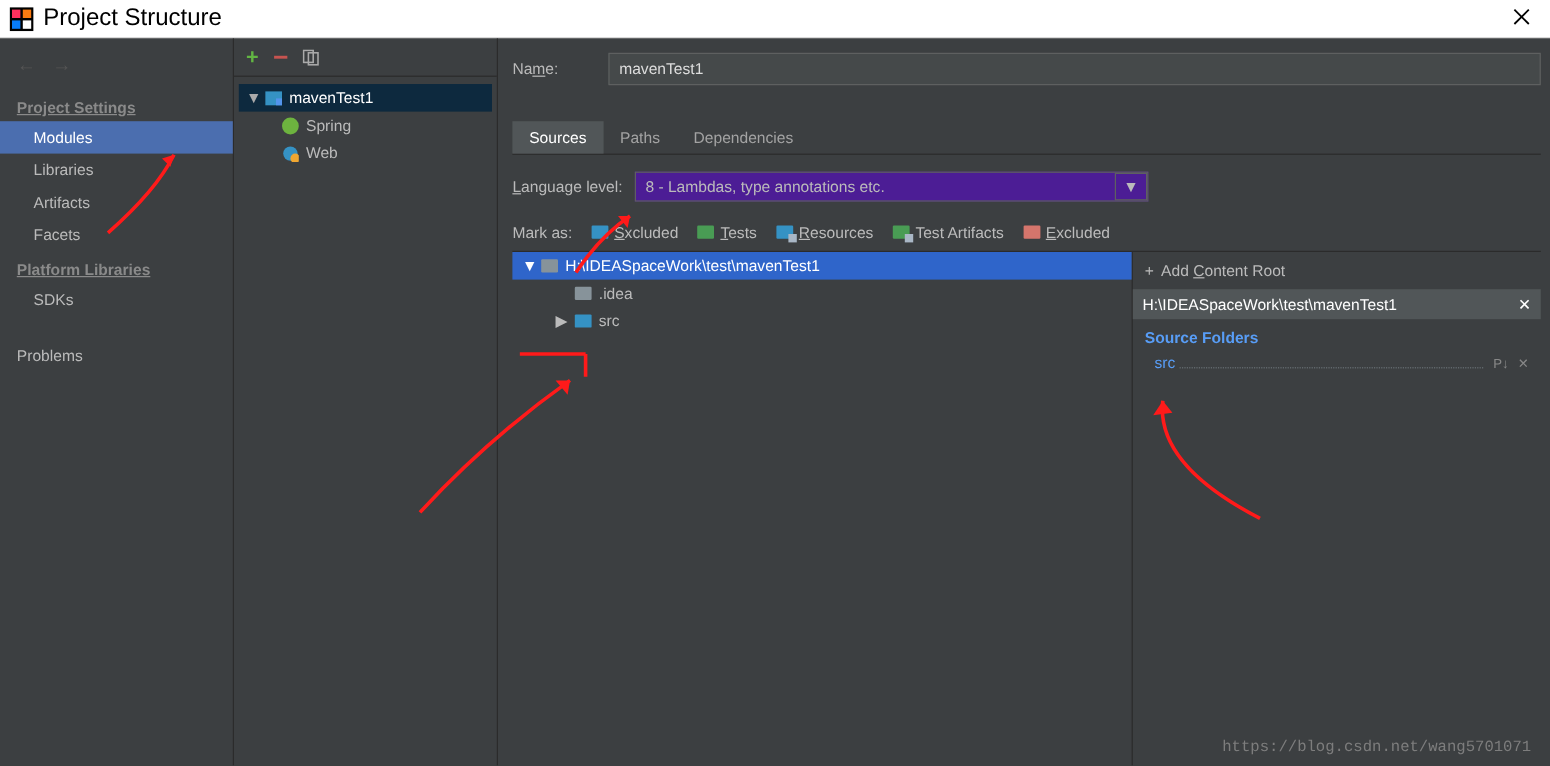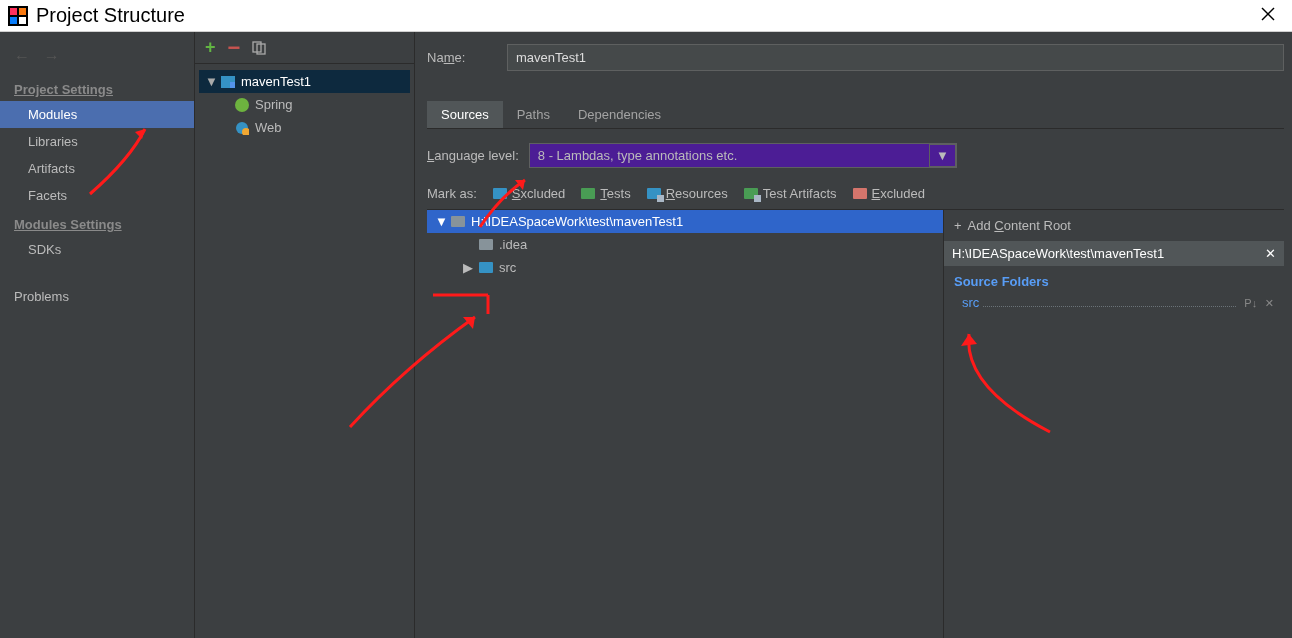--- a/index.html
+++ b/index.html
@@ -116,21 +116,21 @@
   <div class="sidebar">
     <div class="nav-arrows">
       <span>←</span>
       <span>→</span>
     </div>
     <div class="section-hdr">Project Settings</div>
     <div class="item selected">Modules</div>
     <div class="item">Libraries</div>
     <div class="item">Artifacts</div>
     <div class="item">Facets</div>
-    <div class="section-hdr">Modules Settings</div>
+    <div class="section-hdr">Platform Libraries</div>
     <div class="item">SDKs</div>
     <div style="height:20px"></div>
     <div class="item" style="padding-left:14px">Problems</div>
   </div>
 
   <div class="modcol">
     <div class="toolbar">
       <span class="plus">+</span>
       <span class="minus">−</span>
       <span class="copy-ic">
@@ -244,20 +244,21 @@
           <span>src</span>
           <span class="dots"></span>
           <span class="acts">
             <span>P↓</span>
             <span>✕</span>
           </span>
         </div>
       </div>
     </div>
 
+    <div class="watermark">https://blog.csdn.net/wang5701071</div>
 
     <svg class="annot" style="left:-340px; top:92px;" width="80" height="80">
         <path d="M70 5 Q55 35 15 70" stroke="#ff1a1a" stroke-width="3" fill="none"></path>
         <path d="M70 5 L60 8 L67 15 Z" fill="#ff1a1a"></path>
       </svg>
     <svg class="annot" style="left:60px; top:140px;" width="60" height="60">
         <path d="M5 55 Q25 25 50 8" stroke="#ff1a1a" stroke-width="3" fill="none"></path>
         <path d="M50 8 L40 8 L48 18 Z" fill="#ff1a1a"></path>
       </svg>
     <svg class="annot" style="left:-70px; top:275px;" width="140" height="130">

